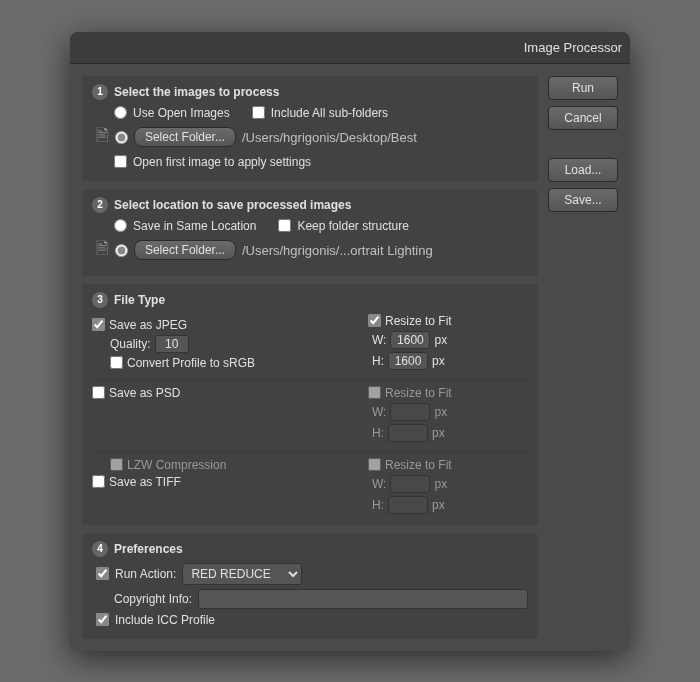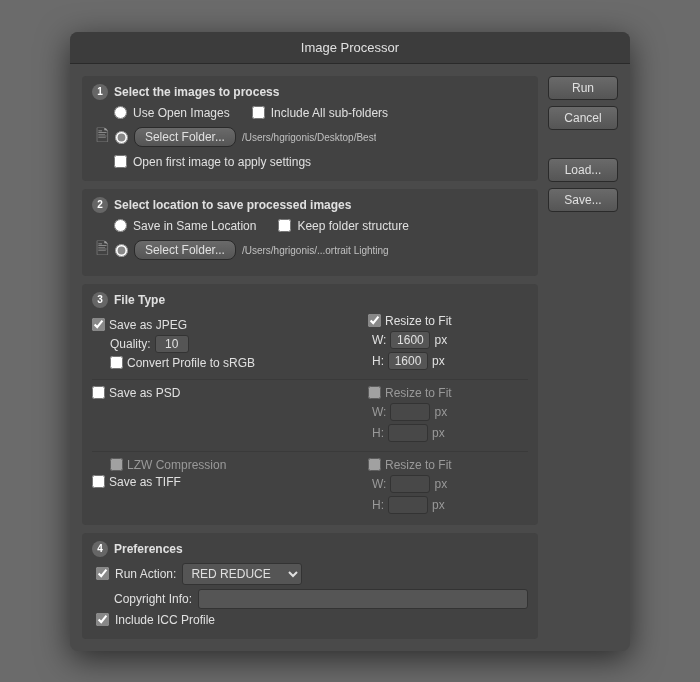--- a/index.html
+++ b/index.html
@@ -18,22 +18,22 @@
     .dialog {
       background: #4a4a4a;
       border-radius: 8px;
       width: 560px;
       box-shadow: 0 8px 32px rgba(0,0,0,0.6);
       overflow: hidden;
     }
 
     .title-bar {
       background: #3c3c3c;
-      text-align: center;
-      padding: 8px 0;
+      text-align: right;
+      padding: 8px 8px;
       font-size: 13px;
       font-weight: 500;
       color: #e0e0e0;
       border-bottom: 1px solid #2a2a2a;
     }
 
     .content {
       display: flex;
       padding: 12px;
       gap: 10px;
@@ -123,21 +123,21 @@
       border: 1px solid #2a2a2a;
       border-radius: 8px;
       color: #e0e0e0;
       padding: 2px 10px;
       font-size: 12px;
       cursor: pointer;
     }
 
     .path-label {
       color: #c0c0c0;
-      font-size: 10px;
+      font-size: 13px;
       white-space: nowrap;
       overflow: hidden;
       text-overflow: ellipsis;
       max-width: 200px;
     }
 
     .folder-icon {
       font-size: 16px;
       color: #a0a0a0;
     }

